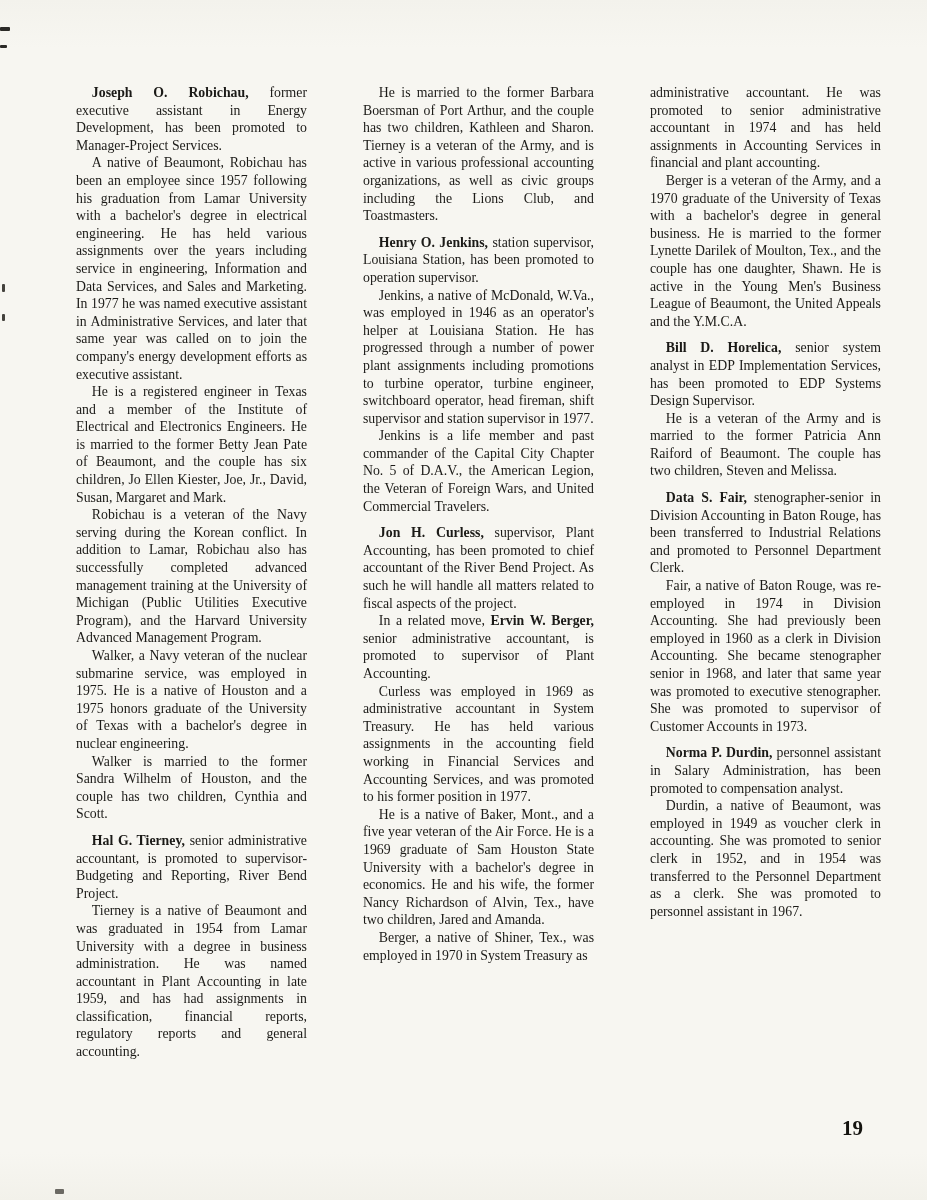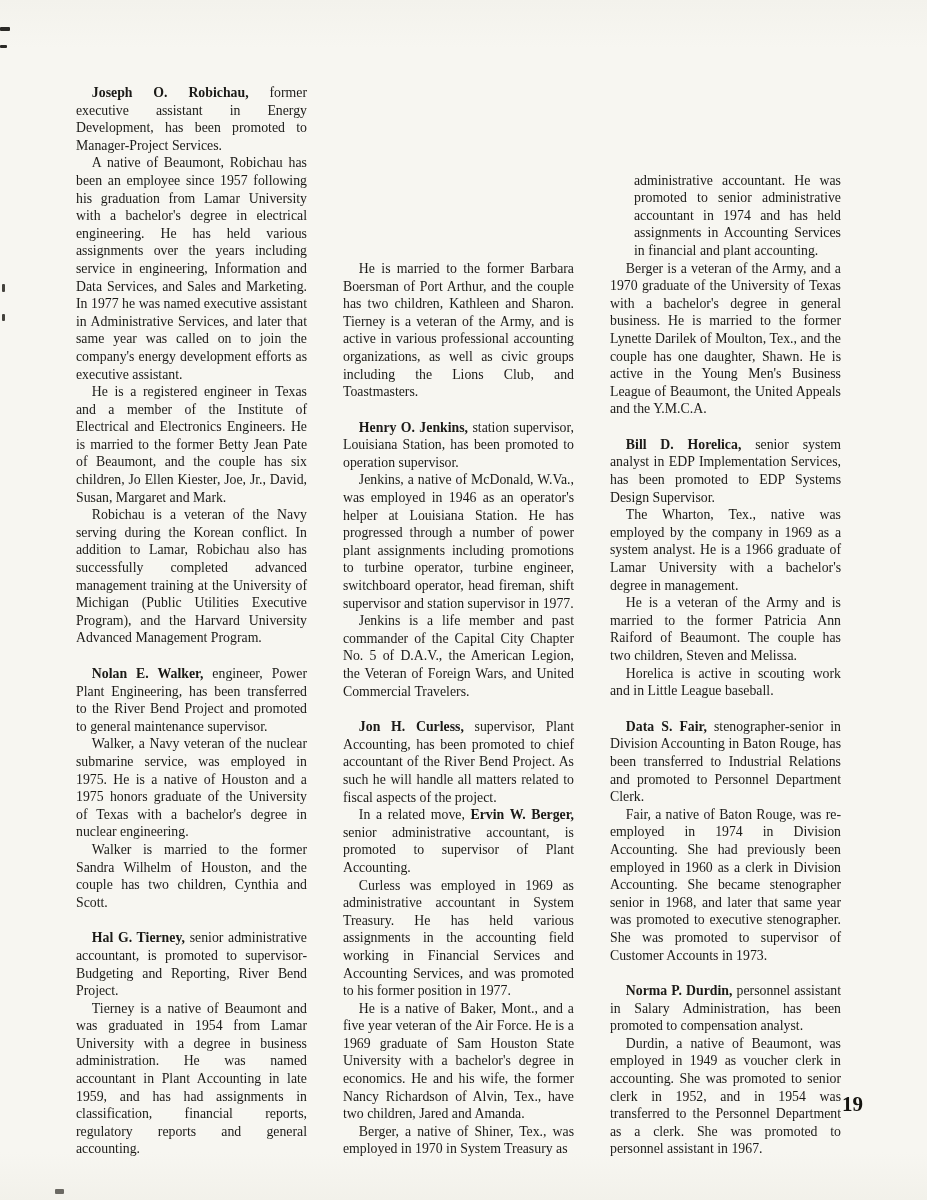--- a/index.html
+++ b/index.html
@@ -13,40 +13,39 @@
     overflow: hidden;
   }
   .page {
     position: absolute;
     inset: 0;
     background: linear-gradient(180deg, #f3f2ec 0%, #f7f6f1 4%, #f7f6f1 96%, #f2f1ea 100%);
   }
   .columns {
     display: flex;
     padding: 84px 0 0 76px;
-    gap: 36px;
-    align-items: flex-end;
+    gap: 56px;
   }
   .col {
     width: 231px;
     font-size: 13.8px;
     line-height: 17.6px;
     text-align: justify;
   }
   .para {
     margin: 0;
     text-indent: 1.15em;
   }
-  .para.noindent { text-indent: 0; margin-left: 24px; }
-  .para.section { margin-top: 18px; }
+  .para.noindent { text-indent: 0; }
+  .para.section { margin-top: 9px; }
   .para b { font-weight: bold; }
   .pageno {
     position: absolute;
     right: 64px;
-    top: 1092px;
+    top: 1116px;
     font-size: 21px;
     font-weight: bold;
     color: #14130f;
   }
   .artifact {
     position: absolute;
     background: #2b2a27;
     border-radius: 1px;
   }
   .a1 { left: 0; top: 27px;  width: 10px; height: 4px; }
@@ -64,44 +63,41 @@
   <div class="artifact a3"></div>
   <div class="artifact a4"></div>
   <div class="artifact a5"></div>
 
   <div class="columns">
     <div class="col">
         <p class="para"><b>Joseph O. Robichau,</b> former executive assistant in Energy Development, has been promoted to Manager-Project Services.</p>
         <p class="para">A native of Beaumont, Robichau has been an employee since 1957 following his graduation from Lamar University with a bachelor's degree in electrical engineering. He has held various assignments over the years including service in engineering, Information and Data Services, and Sales and Marketing. In 1977 he was named executive assistant in Administrative Services, and later that same year was called on to join the company's energy development efforts as executive assistant.</p>
         <p class="para">He is a registered engineer in Texas and a member of the Institute of Electrical and Electronics Engineers. He is married to the former Betty Jean Pate of Beaumont, and the couple has six children, Jo Ellen Kiester, Joe, Jr., David, Susan, Margaret and Mark.</p>
         <p class="para">Robichau is a veteran of the Navy serving during the Korean conflict. In addition to Lamar, Robichau also has successfully completed advanced management training at the University of Michigan (Public Utilities Executive Program), and the Harvard University Advanced Management Program.</p>
-        <p class="para section"><b>Nolan E. Walker,</b> engineer, Power Plant Engineering, has been transferred to the River Bend Project and promoted to general maintenance supervisor.</p>
         <p class="para">Walker, a Navy veteran of the nuclear submarine service, was employed in 1975. He is a native of Houston and a 1975 honors graduate of the University of Texas with a bachelor's degree in nuclear engineering.</p>
         <p class="para">Walker is married to the former Sandra Wilhelm of Houston, and the couple has two children, Cynthia and Scott.</p>
         <p class="para section"><b>Hal G. Tierney,</b> senior administrative accountant, is promoted to supervisor-Budgeting and Reporting, River Bend Project.</p>
         <p class="para">Tierney is a native of Beaumont and was graduated in 1954 from Lamar University with a degree in business administration. He was named accountant in Plant Accounting in late 1959, and has had assignments in classification, financial reports, regulatory reports and general accounting.</p>
       </div>
     <div class="col">
         <p class="para">He is married to the former Barbara Boersman of Port Arthur, and the couple has two children, Kathleen and Sharon. Tierney is a veteran of the Army, and is active in various professional accounting organizations, as well as civic groups including the Lions Club, and Toastmasters.</p>
         <p class="para section"><b>Henry O. Jenkins,</b> station supervisor, Louisiana Station, has been promoted to operation supervisor.</p>
         <p class="para">Jenkins, a native of McDonald, W.Va., was employed in 1946 as an operator's helper at Louisiana Station. He has progressed through a number of power plant assignments including promotions to turbine operator, turbine engineer, switchboard operator, head fireman, shift supervisor and station supervisor in 1977.</p>
         <p class="para">Jenkins is a life member and past commander of the Capital City Chapter No. 5 of D.A.V., the American Legion, the Veteran of Foreign Wars, and United Commercial Travelers.</p>
         <p class="para section"><b>Jon H. Curless,</b> supervisor, Plant Accounting, has been promoted to chief accountant of the River Bend Project. As such he will handle all matters related to fiscal aspects of the project.</p>
         <p class="para">In a related move, <b>Ervin W. Berger,</b> senior administrative accountant, is promoted to supervisor of Plant Accounting.</p>
         <p class="para">Curless was employed in 1969 as administrative accountant in System Treasury. He has held various assignments in the accounting field working in Financial Services and Accounting Services, and was promoted to his former position in 1977.</p>
         <p class="para">He is a native of Baker, Mont., and a five year veteran of the Air Force. He is a 1969 graduate of Sam Houston State University with a bachelor's degree in economics. He and his wife, the former Nancy Richardson of Alvin, Tex., have two children, Jared and Amanda.</p>
         <p class="para">Berger, a native of Shiner, Tex., was employed in 1970 in System Treasury as</p>
       </div>
     <div class="col">
         <p class="para noindent">administrative accountant. He was promoted to senior administrative accountant in 1974 and has held assignments in Accounting Services in financial and plant accounting.</p>
         <p class="para">Berger is a veteran of the Army, and a 1970 graduate of the University of Texas with a bachelor's degree in general business. He is married to the former Lynette Darilek of Moulton, Tex., and the couple has one daughter, Shawn. He is active in the Young Men's Business League of Beaumont, the United Appeals and the Y.M.C.A.</p>
         <p class="para section"><b>Bill D. Horelica,</b> senior system analyst in EDP Implementation Services, has been promoted to EDP Systems Design Supervisor.</p>
-        <p class="para">The Wharton, Tex., native was employed by the company in 1969 as a system analyst. He is a 1966 graduate of Lamar University with a bachelor's degree in management.</p>
         <p class="para">He is a veteran of the Army and is married to the former Patricia Ann Raiford of Beaumont. The couple has two children, Steven and Melissa.</p>
-        <p class="para">Horelica is active in scouting work and in Little League baseball.</p>
         <p class="para section"><b>Data S. Fair,</b> stenographer-senior in Division Accounting in Baton Rouge, has been transferred to Industrial Relations and promoted to Personnel Department Clerk.</p>
         <p class="para">Fair, a native of Baton Rouge, was re-employed in 1974 in Division Accounting. She had previously been employed in 1960 as a clerk in Division Accounting. She became stenographer senior in 1968, and later that same year was promoted to executive stenographer. She was promoted to supervisor of Customer Accounts in 1973.</p>
         <p class="para section"><b>Norma P. Durdin,</b> personnel assistant in Salary Administration, has been promoted to compensation analyst.</p>
         <p class="para">Durdin, a native of Beaumont, was employed in 1949 as voucher clerk in accounting. She was promoted to senior clerk in 1952, and in 1954 was transferred to the Personnel Department as a clerk. She was promoted to personnel assistant in 1967.</p>
       </div>
   </div>
 
   <div class="pageno">19</div>
 </div>
 

